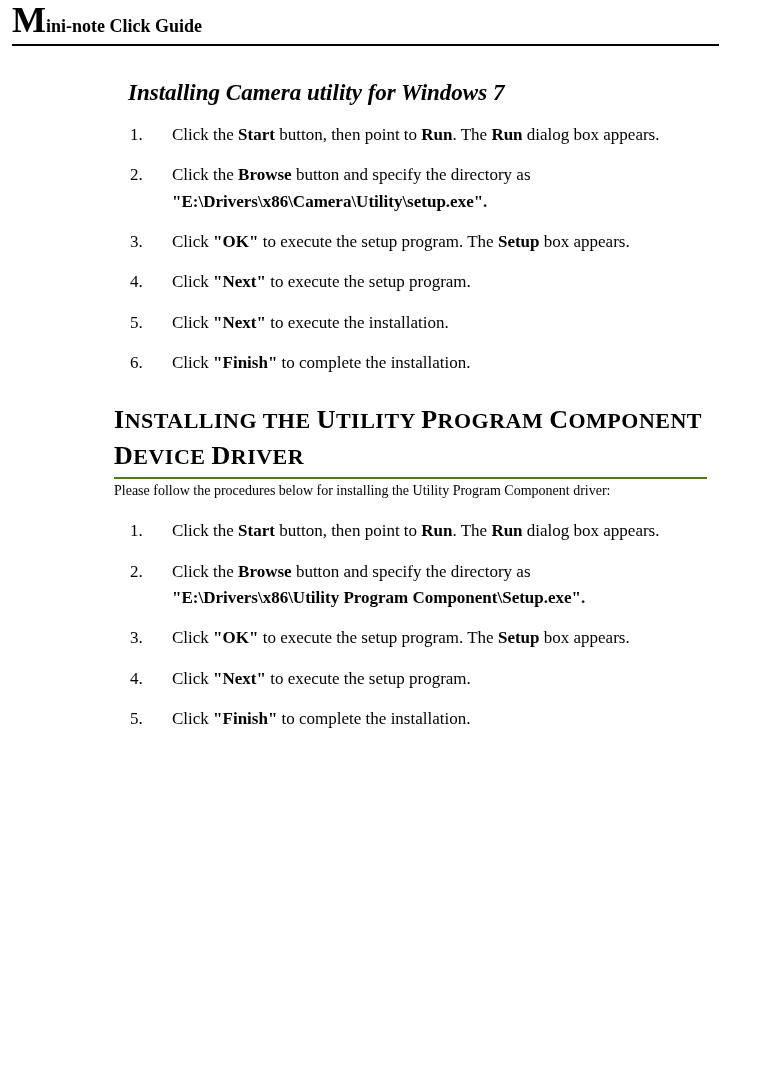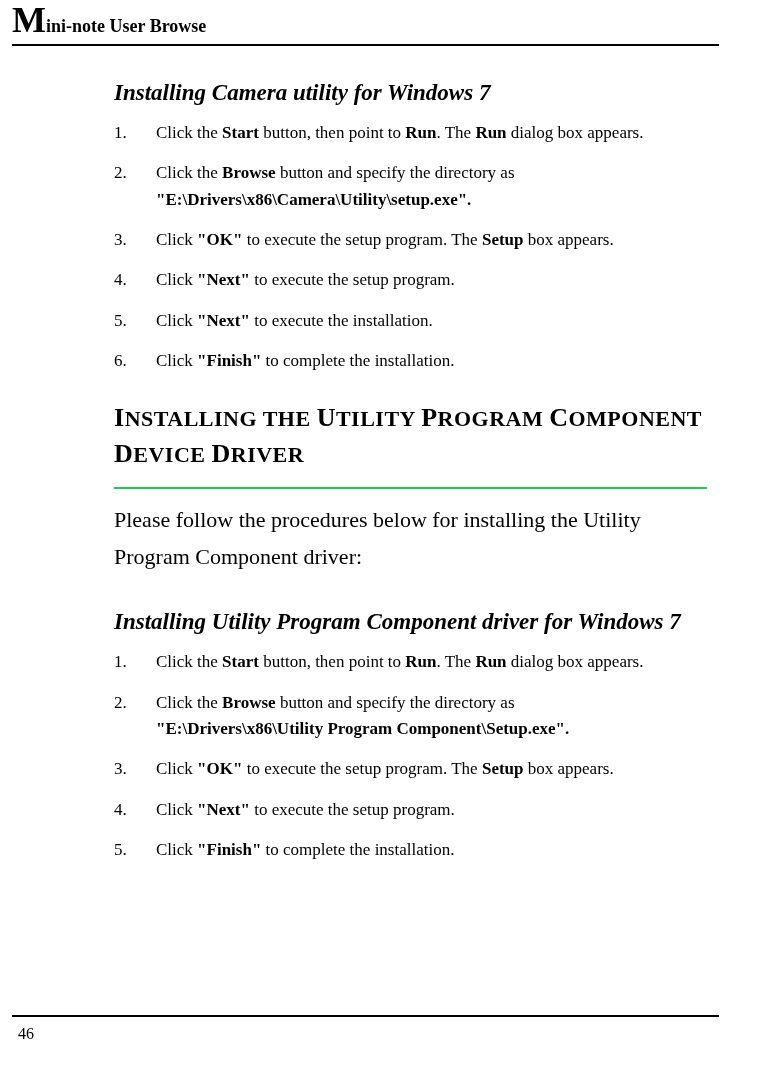--- a/index.html
+++ b/index.html
@@ -39,26 +39,26 @@
   }
   .content {
     padding-left: 66px;
     padding-right: 6px;
   }
   h2.subheading {
     font-family: "Book Antiqua", Palatino, Georgia, serif;
     font-weight: bold;
     font-style: italic;
     font-size: 23px;
-    margin: 34px 0 14px 0;
+    margin: 34px 0 14px 14px;
   }
   ol.steps {
     list-style: none;
     counter-reset: step;
-    margin: 0;
+    margin: 16px;
     padding: 0;
   }
   ol.steps > li {
     counter-increment: step;
     position: relative;
     padding-left: 42px;
     font-size: 17px;
     line-height: 1.55;
     margin-bottom: 14px;
   }
@@ -68,52 +68,52 @@
     left: 0;
     top: 0;
   }
   .b { font-weight: bold; }
   h2.section {
     font-family: "Book Antiqua", Palatino, Georgia, serif;
     font-weight: bold;
     font-size: 22px;
     letter-spacing: 0.5px;
     margin: 26px 0 0 0;
-    border-bottom: 2px solid #22c55e;
-    padding-bottom: 16px;
+    border-bottom: 2px solid #4d7c0f;
+    padding-bottom: 4px;
     line-height: 1.35;
   }
   h2.section .sc-big {
     font-size: 26px;
   }
   p.para {
-    font-size: 22px;
+    font-size: 14px;
     line-height: 1.7;
-    margin: 12px 0 0 0;
+    margin: 0 0 0 0;
   }
   .footer {
     position: absolute;
     left: 12px;
     right: 42px;
     bottom: 36px;
     border-top: 2px solid #000;
     padding-top: 8px;
   }
   .pagenum {
     font-size: 16px;
     padding-left: 6px;
   }
 </style>
 </head>
 <body>
 
 <div class="page">
 
   <div class="header">
-    <span class="big">M</span><span class="rest">ini-note User Browse</span>
+    <span class="big">M</span><span class="rest">ini-note Click Guide</span>
   </div>
 
   <div class="content">
 
     <h2 class="subheading">Installing Camera utility for Windows 7</h2>
 
     <ol class="steps">
       <li>
         <span>Click the </span><span class="b">Start</span><span> button, then point to </span><span class="b">Run</span><span>. The </span><span class="b">Run</span><span> dialog box appears.</span>
       </li>
@@ -134,21 +134,20 @@
         <span>Click </span><span class="b">"Finish"</span><span> to complete the installation.</span>
       </li>
     </ol>
 
     <h2 class="section">
       <span class="sc-big">I</span><span>NSTALLING THE </span><span class="sc-big">U</span><span>TILITY </span><span class="sc-big">P</span><span>ROGRAM </span><span class="sc-big">C</span><span>OMPONENT </span><span class="sc-big">D</span><span>EVICE </span><span class="sc-big">D</span><span>RIVER</span>
     </h2>
 
     <p class="para">Please follow the procedures below for installing the Utility Program Component driver:</p>
 
-    <h2 class="subheading">Installing Utility Program Component driver for Windows 7</h2>
 
     <ol class="steps">
       <li>
         <span>Click the </span><span class="b">Start</span><span> button, then point to </span><span class="b">Run</span><span>. The </span><span class="b">Run</span><span> dialog box appears.</span>
       </li>
       <li>
         <span>Click the </span><span class="b">Browse</span><span> button and specify the directory as </span><br>
         <span class="b">"E:\Drivers\x86\Utility Program Component\Setup.exe".</span>
       </li>
       <li>
@@ -159,17 +158,14 @@
       </li>
       <li>
         <span>Click </span><span class="b">"Finish"</span><span> to complete the installation.</span>
       </li>
     </ol>
 
 
 
   </div>
 
-  <div class="footer">
-    <div class="pagenum">46</div>
-  </div>
 
 </div>
 
 </body></html>

